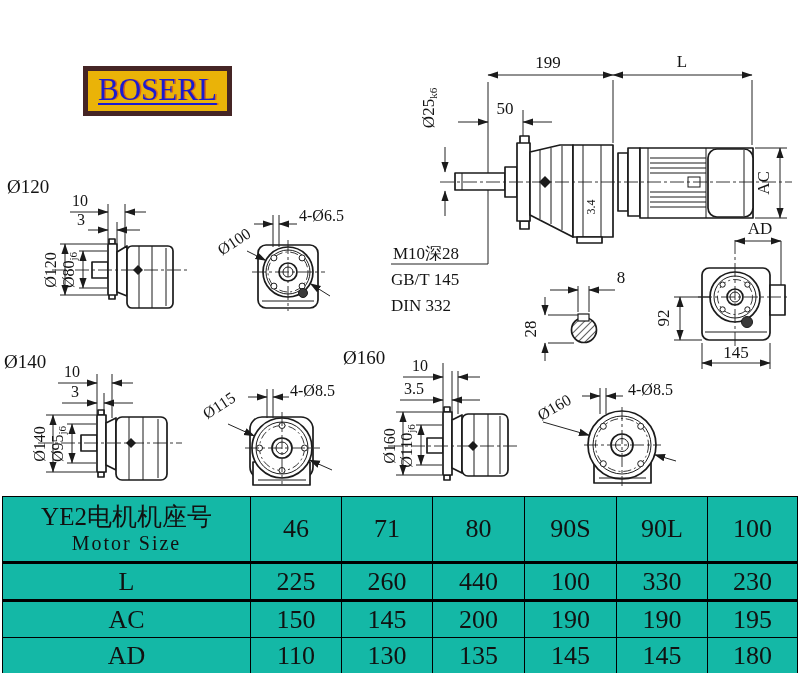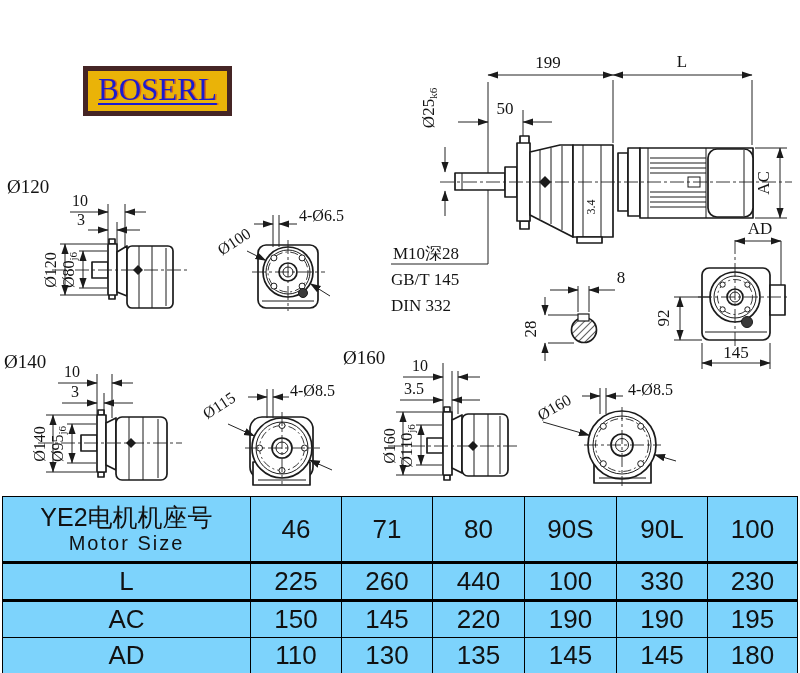--- a/index.html
+++ b/index.html
@@ -24,22 +24,22 @@
   text{fill:#141414;font-family:"Liberation Serif","DejaVu Serif",serif;}
   .t16{font-size:16px;}
   .t17{font-size:17px;}
   .t19{font-size:19px;}
   .t12{font-size:12px;}
   .sub{font-size:11px;}
   .mid{text-anchor:middle;}
   .dk{fill:#3a3a3a;stroke:#1b1b1b;stroke-width:1;}
   
   table.dims{position:absolute;left:2px;top:496px;width:795px;border-collapse:collapse;
-        table-layout:fixed;background:#7dd3fc;
-        font-family:Liberation Sans, sans-serif;}
+        table-layout:fixed;background:#14b8a6;
+        font-family:Liberation Serif, serif;}
   table.dims td{border:1.8px solid #000;text-align:center;vertical-align:middle;
         font-size:26px;height:35px;padding:0;}
   table.dims tr.hdr td{height:64px;border-bottom-width:3.2px;}
   table.dims tr.rowL td{border-bottom-width:3px;}
   .hcn{font-size:25px;line-height:1.15;}
   .hen{font-size:20px;letter-spacing:2px;line-height:1.15;}
 </style>
 </head>
 <body>
 
@@ -391,21 +391,21 @@
       <td>260</td>
       <td>440</td>
       <td>100</td>
       <td>330</td>
       <td>230</td>
     </tr>
     <tr>
       <td>AC</td>
       <td>150</td>
       <td>145</td>
-      <td>220</td>
+      <td>200</td>
       <td>190</td>
       <td>190</td>
       <td>195</td>
     </tr>
     <tr>
       <td>AD</td>
       <td>110</td>
       <td>130</td>
       <td>135</td>
       <td>145</td>

